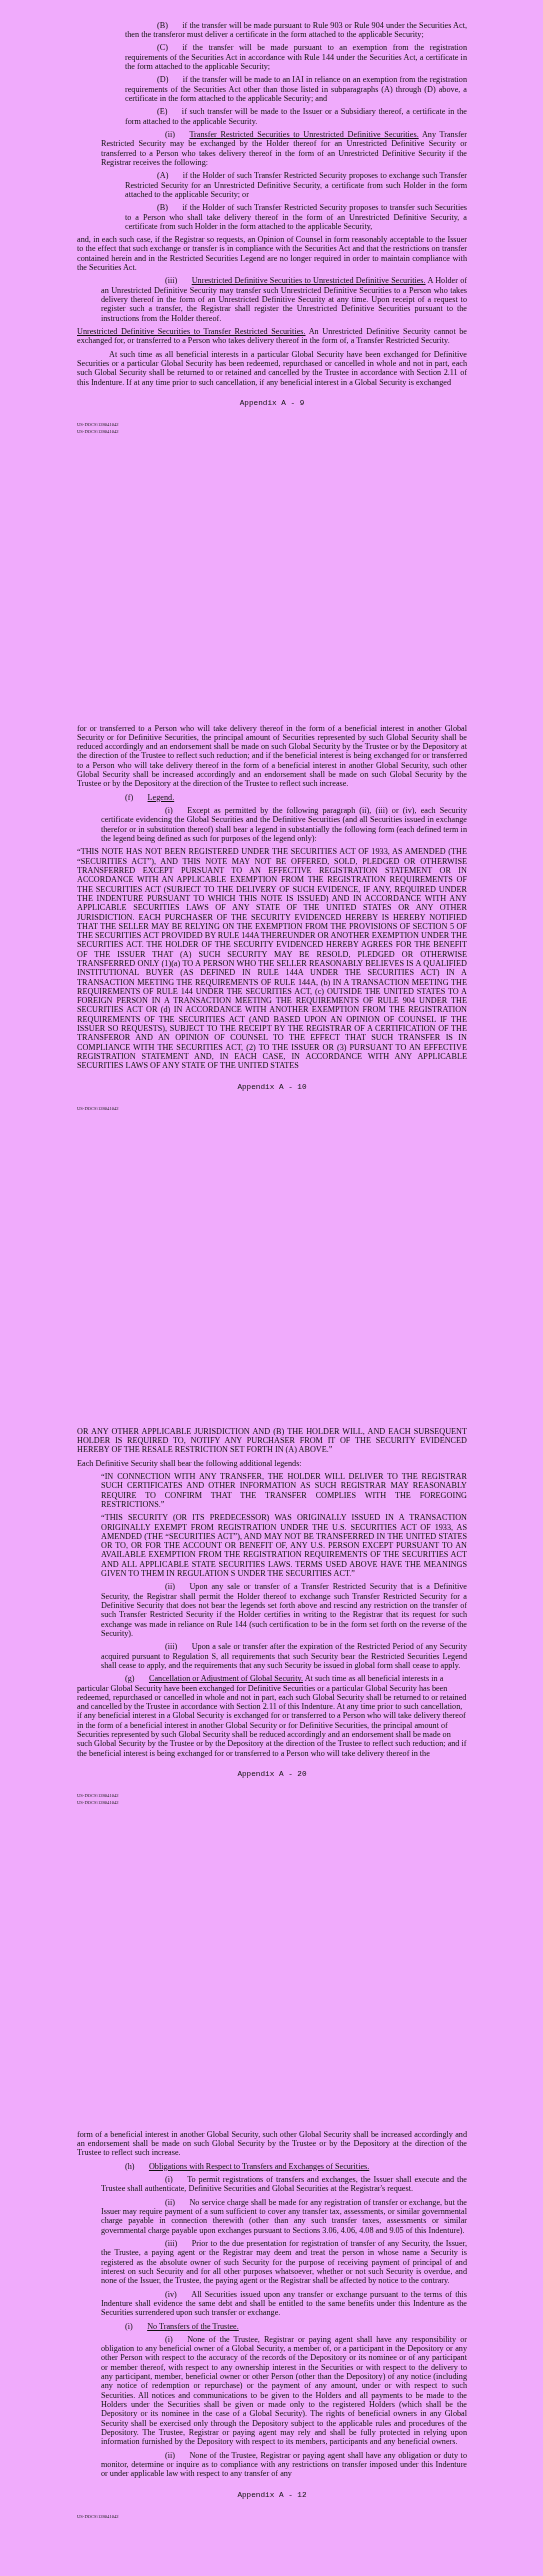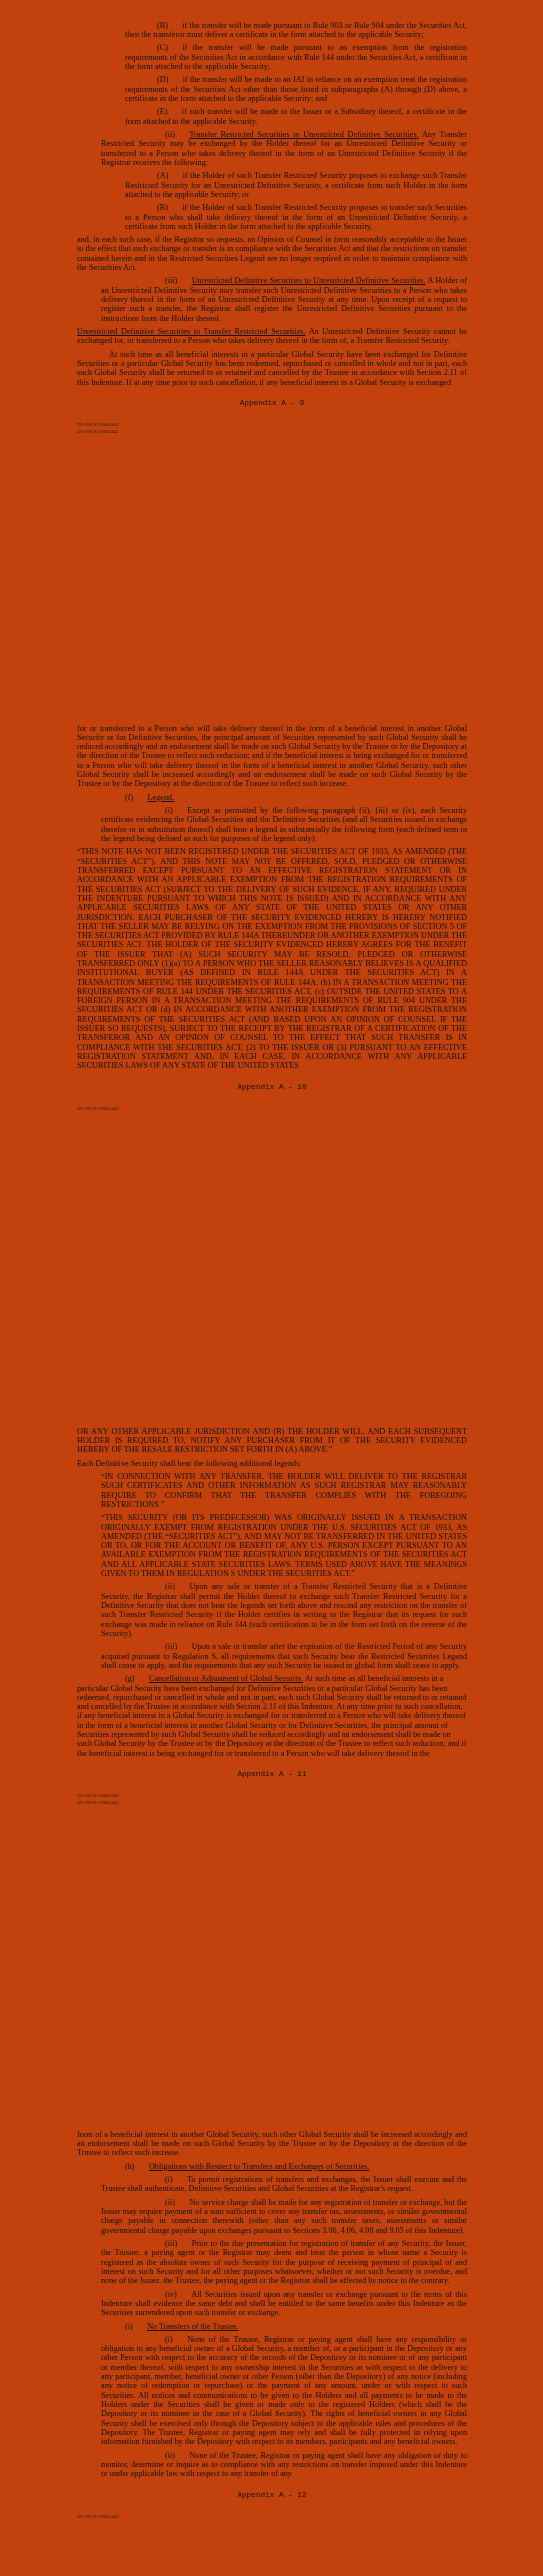--- a/index.html
+++ b/index.html
@@ -8,21 +8,21 @@
     width: 544px;
     font-family: "Liberation Serif", "DejaVu Serif", serif;
     color: #111111;
   }
   .doc { width: 544px; }
   .page {
     width: 544px;
     height: 703px;
     position: relative;
     overflow: hidden;
-    background: #c2410c;
+    background: #f0abfc;
   }
   .content { padding: 20.6px 77px 0 77px; }
   .para {
     margin: 0 0 4.1px 0;
     font-size: 8.2px;
     line-height: 9.3px;
     text-align: justify;
   }
   .s-flush   { }
   .s-indent  { text-indent: 32px; }
@@ -49,21 +49,21 @@
   }
 </style>
 </head>
 <body>
 
 <div class="doc" id="doc-root">
     <div class="page">
       <div class="content">
         <p class="para s-alpha"><span class="lbl">(B)</span><span class="txt">if the transfer will be made pursuant to Rule 903 or Rule 904 under the Securities Act, then the transferor must deliver a certificate in the form attached to the applicable Security;</span></p>
         <p class="para s-alpha"><span class="lbl">(C)</span><span class="txt">if the transfer will be made pursuant to an exemption from the registration requirements of the Securities Act in accordance with Rule 144 under the Securities Act, a certificate in the form attached to the applicable Security;</span></p>
-        <p class="para s-alpha"><span class="lbl">(D)</span><span class="txt">if the transfer will be made to an IAI in reliance on an exemption treat the registration requirements of the Securities Act other than those listed in subparagraphs (A) through (D) above, a certificate in the form attached to the applicable Security; and</span></p>
+        <p class="para s-alpha"><span class="lbl">(D)</span><span class="txt">if the transfer will be made to an IAI in reliance on an exemption from the registration requirements of the Securities Act other than those listed in subparagraphs (A) through (D) above, a certificate in the form attached to the applicable Security; and</span></p>
         <p class="para s-alpha"><span class="lbl">(E)</span><span class="txt">if such transfer will be made to the Issuer or a Subsidiary thereof, a certificate in the form attached to the applicable Security.</span></p>
         <p class="para s-roman"><span class="lbl">(ii)</span><span class="hd">Transfer Restricted Securities to Unrestricted Definitive Securities.</span>  <span class="txt">Any Transfer Restricted Security may be exchanged by the Holder thereof for an Unrestricted Definitive Security or transferred to a Person who takes delivery thereof in the form of an Unrestricted Definitive Security if the Registrar receives the following:</span></p>
         <p class="para s-alpha"><span class="lbl">(A)</span><span class="txt">if the Holder of such Transfer Restricted Security proposes to exchange such Transfer Restricted Security for an Unrestricted Definitive Security, a certificate from such Holder in the form attached to the applicable Security; or</span></p>
         <p class="para s-alpha"><span class="lbl">(B)</span><span class="txt">if the Holder of such Transfer Restricted Security proposes to transfer such Securities to a Person who shall take delivery thereof in the form of an Unrestricted Definitive Security, a certificate from such Holder in the form attached to the applicable Security,</span></p>
         <p class="para s-flush"><span class="txt">and, in each such case, if the Registrar so requests, an Opinion of Counsel in form reasonably acceptable to the Issuer to the effect that such exchange or transfer is in compliance with the Securities Act and that the restrictions on transfer contained herein and in the Restricted Securities Legend are no longer required in order to maintain compliance with the Securities Act.</span></p>
         <p class="para s-roman"><span class="lbl">(iii)</span><span class="hd">Unrestricted Definitive Securities to Unrestricted Definitive Securities.</span>  <span class="txt">A Holder of an Unrestricted Definitive Security may transfer such Unrestricted Definitive Securities to a Person who takes delivery thereof in the form of an Unrestricted Definitive Security at any time. Upon receipt of a request to register such a transfer, the Registrar shall register the Unrestricted Definitive Securities pursuant to the instructions from the Holder thereof.</span></p>
         <p class="para s-flush"><span class="hd">Unrestricted Definitive Securities to Transfer Restricted Securities.</span>  <span class="txt">An Unrestricted Definitive Security cannot be exchanged for, or transferred to a Person who takes delivery thereof in the form of, a Transfer Restricted Security.</span></p>
         <p class="para s-indent"><span class="txt">At such time as all beneficial interests in a particular Global Security have been exchanged for Definitive Securities or a particular Global Security has been redeemed, repurchased or cancelled in whole and not in part, each such Global Security shall be returned to or retained and cancelled by the Trustee in accordance with Section 2.11 of this Indenture. If at any time prior to such cancellation, if any beneficial interest in a Global Security is exchanged</span></p>
         <div class="page-number">Appendix A - 9</div>
         <div class="docids">
@@ -86,21 +86,21 @@
     </div>
     <div class="page">
       <div class="content">
         <p class="para s-caps"><span class="txt">OR ANY OTHER APPLICABLE JURISDICTION AND (B) THE HOLDER WILL, AND EACH SUBSEQUENT HOLDER IS REQUIRED TO, NOTIFY ANY PURCHASER FROM IT OF THE SECURITY EVIDENCED HEREBY OF THE RESALE RESTRICTION SET FORTH IN (A) ABOVE.”</span></p>
         <p class="para s-flush"><span class="txt">Each Definitive Security shall bear the following additional legends:</span></p>
         <p class="para s-capsquote"><span class="txt">“IN CONNECTION WITH ANY TRANSFER, THE HOLDER WILL DELIVER TO THE REGISTRAR SUCH CERTIFICATES AND OTHER INFORMATION AS SUCH REGISTRAR MAY REASONABLY REQUIRE TO CONFIRM THAT THE TRANSFER COMPLIES WITH THE FOREGOING RESTRICTIONS.”</span></p>
         <p class="para s-capsquote"><span class="txt">“THIS SECURITY (OR ITS PREDECESSOR) WAS ORIGINALLY ISSUED IN A TRANSACTION ORIGINALLY EXEMPT FROM REGISTRATION UNDER THE U.S. SECURITIES ACT OF 1933, AS AMENDED (THE “SECURITIES ACT”), AND MAY NOT BE TRANSFERRED IN THE UNITED STATES OR TO, OR FOR THE ACCOUNT OR BENEFIT OF, ANY U.S. PERSON EXCEPT PURSUANT TO AN AVAILABLE EXEMPTION FROM THE REGISTRATION REQUIREMENTS OF THE SECURITIES ACT AND ALL APPLICABLE STATE SECURITIES LAWS. TERMS USED ABOVE HAVE THE MEANINGS GIVEN TO THEM IN REGULATION S UNDER THE SECURITIES ACT.”</span></p>
         <p class="para s-roman"><span class="lbl">(ii)</span><span class="txt">Upon any sale or transfer of a Transfer Restricted Security that is a Definitive Security, the Registrar shall permit the Holder thereof to exchange such Transfer Restricted Security for a Definitive Security that does not bear the legends set forth above and rescind any restriction on the transfer of such Transfer Restricted Security if the Holder certifies in writing to the Registrar that its request for such exchange was made in reliance on Rule 144 (such certification to be in the form set forth on the reverse of the Security).</span></p>
         <p class="para s-roman"><span class="lbl">(iii)</span><span class="txt">Upon a sale or transfer after the expiration of the Restricted Period of any Security acquired pursuant to Regulation S, all requirements that such Security bear the Restricted Securities Legend shall cease to apply, and the requirements that any such Security be issued in global form shall cease to apply.</span></p>
         <p class="para s-secletter"><span class="lbl">(g)</span><span class="hd">Cancellation or Adjustment of Global Security.</span>  <span class="txt">At such time as all beneficial interests in a particular Global Security have been exchanged for Definitive Securities or a particular Global Security has been redeemed, repurchased or cancelled in whole and not in part, each such Global Security shall be returned to or retained and cancelled by the Trustee in accordance with Section 2.11 of this Indenture. At any time prior to such cancellation, if any beneficial interest in a Global Security is exchanged for or transferred to a Person who will take delivery thereof in the form of a beneficial interest in another Global Security or for Definitive Securities, the principal amount of Securities represented by such Global Security shall be reduced accordingly and an endorsement shall be made on such Global Security by the Trustee or by the Depository at the direction of the Trustee to reflect such reduction; and if the beneficial interest is being exchanged for or transferred to a Person who will take delivery thereof in the</span></p>
-        <div class="page-number">Appendix A - 11</div>
+        <div class="page-number">Appendix A - 20</div>
         <div class="docids">
           <div class="docid">US-DOCS\128041042</div>
           <div class="docid">US-DOCS\128041042</div>
         </div>
       </div>
     </div>
     <div class="page">
       <div class="content">
         <p class="para s-flush"><span class="txt">form of a beneficial interest in another Global Security, such other Global Security shall be increased accordingly and an endorsement shall be made on such Global Security by the Trustee or by the Depository at the direction of the Trustee to reflect such increase.</span></p>
         <p class="para s-secletter"><span class="lbl">(h)</span><span class="hd">Obligations with Respect to Transfers and Exchanges of Securities.</span>  </p>

